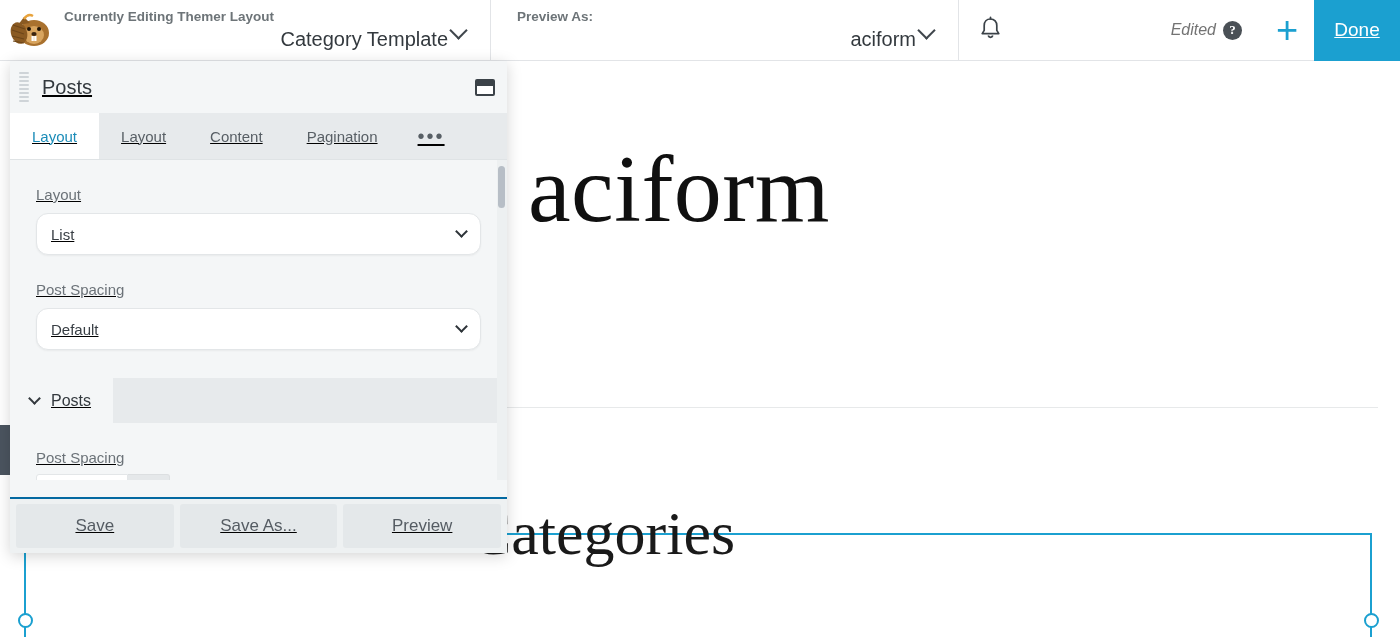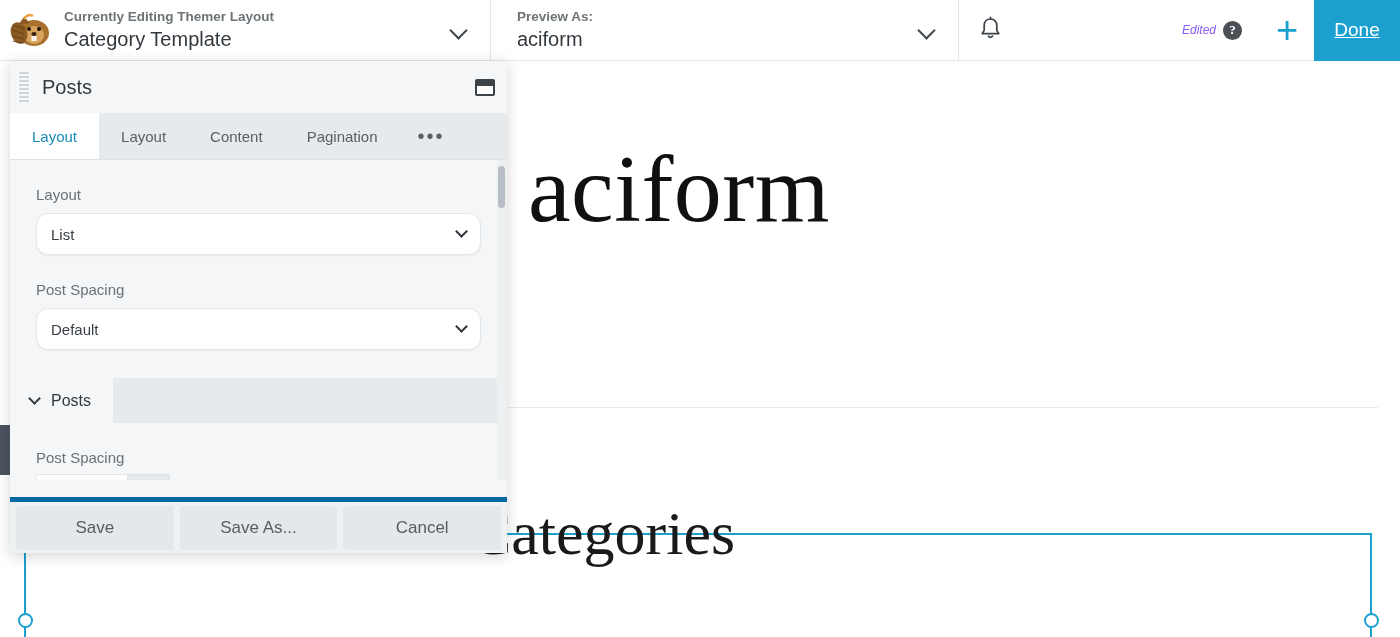--- a/index.html
+++ b/index.html
@@ -121,20 +121,21 @@
     color: #6d7478;
     line-height: 1.35;
     white-space: nowrap;
     font-weight: bold;
   }
   .tb-big {
     font-size: 20px;
     color: #33393e;
     line-height: 1.3;
     white-space: nowrap;
+    text-align: right;
   }
   .chev {
     width: 22px; height: 22px;
     flex: 0 0 22px;
     margin-right: 20px;
     position: relative;
   }
   .chev::after {
     content: "";
     position: absolute;
@@ -144,23 +145,23 @@
     border-bottom: 2.4px solid #3f464c;
     transform: rotate(45deg);
   }
   .bell-wrap {
     width: 62px;
     display: flex; align-items: center; justify-content: center;
     height: 100%;
   }
   .spacer { flex: 1; }
   .edited {
-    font-size: 12px;
+    font-size: 16px;
     font-style: italic;
-    color: #8b5cf6;
+    color: #737373;
     margin-right: 7px;
   }
   .help-icon {
     width: 19px; height: 19px;
     border-radius: 50%;
     background: #4a5056;
     color: #ffffff;
     font-size: 13px;
     font-weight: bold;
     font-style: normal;
@@ -191,20 +192,21 @@
   
   #panel {
     position: absolute;
     left: 10px; top: 61px;
     width: 497px; height: 492px;
     background: #f4f6f7;
     box-shadow: 0 3px 14px rgba(0,0,0,0.17);
     z-index: 50;
     display: flex;
     flex-direction: column;
+    text-decoration: underline;
   }
   .panel-head {
     height: 52px;
     background: #f4f6f7;
     display: flex;
     align-items: center;
     padding: 0 12px 0 6px;
     flex: 0 0 52px;
   }
   .drag-handle {
@@ -370,21 +372,21 @@
 
   .panel-footer {
     height: 56px;
     flex: 0 0 56px;
     background: #eef1f2;
     display: flex;
     align-items: center;
     justify-content: space-between;
     padding: 0 6px;
     gap: 6px;
-    border-top: 5px solid #0369a1;
+    border-top: 2px solid #0369a1;
     margin-top: 17px;
   }
   .pbtn {
     flex: 1;
     height: 44px;
     background: #e4e8ea;
     border: none;
     border-radius: 3px;
     font-size: 17px;
     color: #555c63;
@@ -519,15 +521,15 @@
     </div>
 
     <div class="panel-scroll-track">
       <div class="panel-scroll-thumb"></div>
     </div>
   </div>
 
   <div class="panel-footer">
     <button class="pbtn">Save</button>
     <button class="pbtn">Save As...</button>
-    <button class="pbtn">Cancel</button>
+    <button class="pbtn">Preview</button>
   </div>
 </div>
 
 </body></html>

